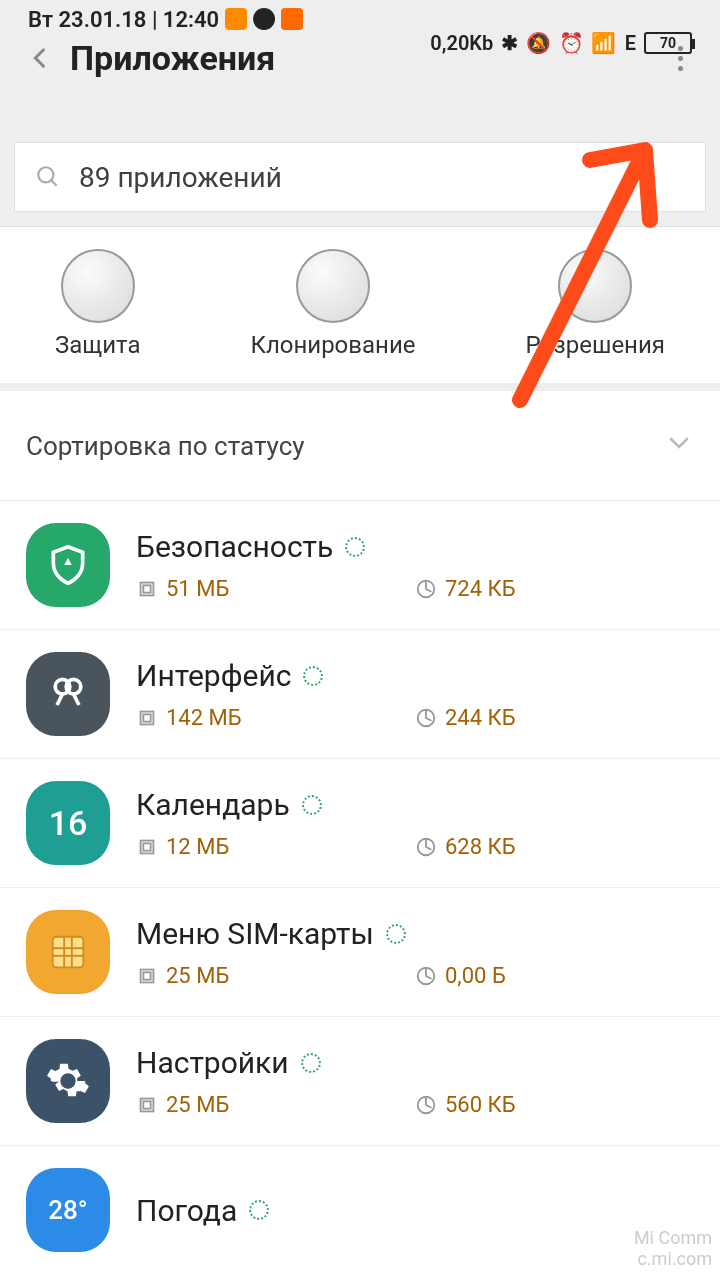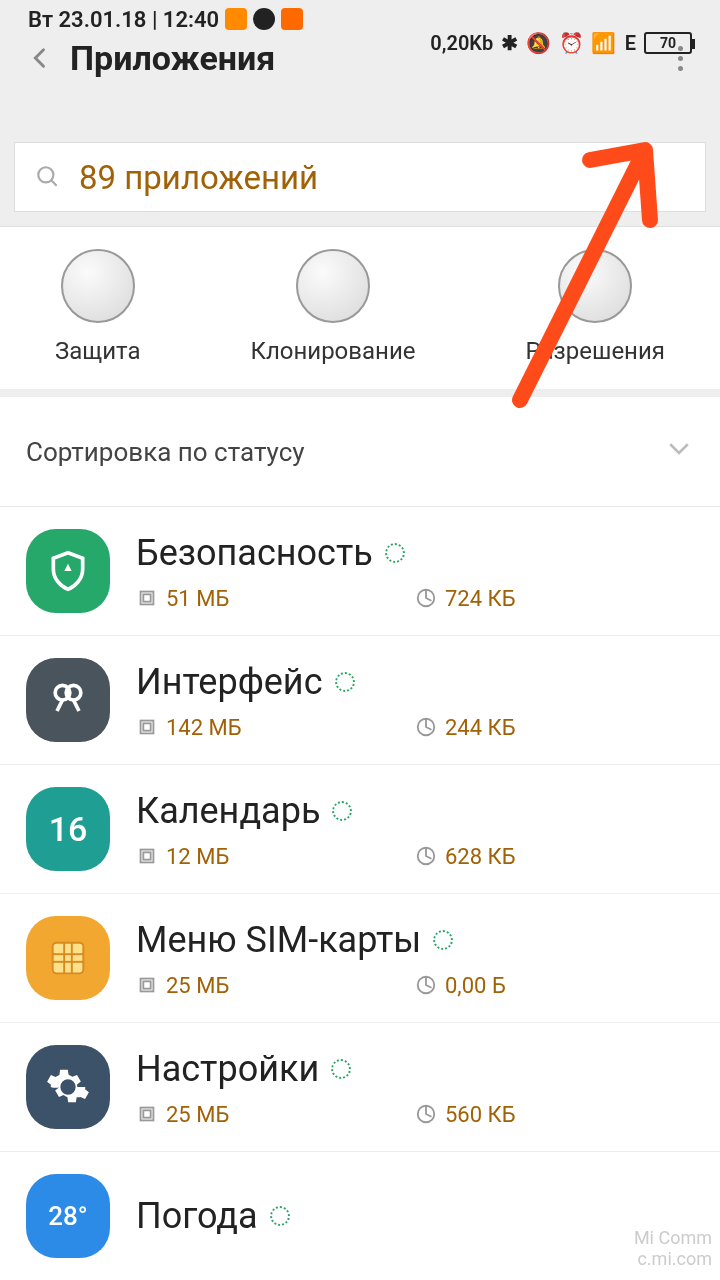--- a/index.html
+++ b/index.html
@@ -56,30 +56,30 @@
   .search {
     background:#fff;
     border:1px solid #ddd;
     height:70px;
     display:flex;
     align-items:center;
     padding:0 20px;
     gap:18px;
   }
   .search svg { width:26px; height:26px; stroke:#aaa; fill:none; stroke-width:2;}
-  .search-text { color:#a16207; font-size:33px; }
+  .search-text { color:#404040; font-size:28px; }
 
   
   .actions {
     display:flex;
     justify-content:space-around;
     padding: 22px 0 24px;
     border-bottom: 8px solid #eeeeee;
   }
-  .action { display:flex; flex-direction:column; align-items:center; gap:14px; }
+  .action { display:flex; flex-direction:column; align-items:center; gap:8px; }
   .circle {
     width:74px; height:74px; border-radius:50%;
     border:2px solid #999;
     background: radial-gradient(circle at 35% 30%, #fbfbfb, #d8d8d8);
   }
   .action-label { font-size:24px; color:#333; }
 
   
   .sort-row {
     display:flex; align-items:center; justify-content:space-between;
@@ -97,21 +97,21 @@
     border-bottom:1px solid #eee;
     gap: 26px;
   }
   .app-icon {
     width:84px; height:84px; border-radius:30px;
     display:flex; align-items:center; justify-content:center;
     color:#fff; font-size:34px; font-weight:500;
   }
   .app-body { flex:1; }
   .app-name-row { display:flex; align-items:center; gap:12px; }
-  .app-name { font-size:36px; color:#222; }
+  .app-name { font-size:30px; color:#222; }
   .dotted-badge {
     width:20px; height:20px; border:2px dotted #2aa566; border-radius:50%;
     display:inline-block;
   }
   .meta-row { display:flex; margin-top:12px; color:#a16207; font-size:22px; }
   .meta-cell { display:flex; align-items:center; gap:8px; width: 50%; }
   .meta-icon { width:22px; height:22px; }
 
   
   .ic-security { background:#26a86a; }

